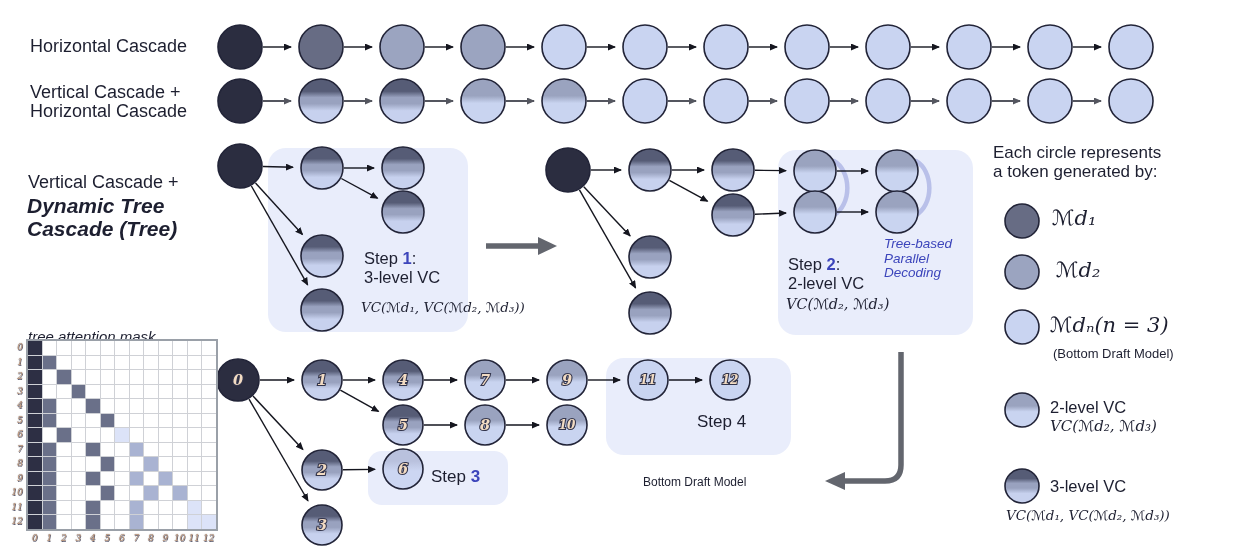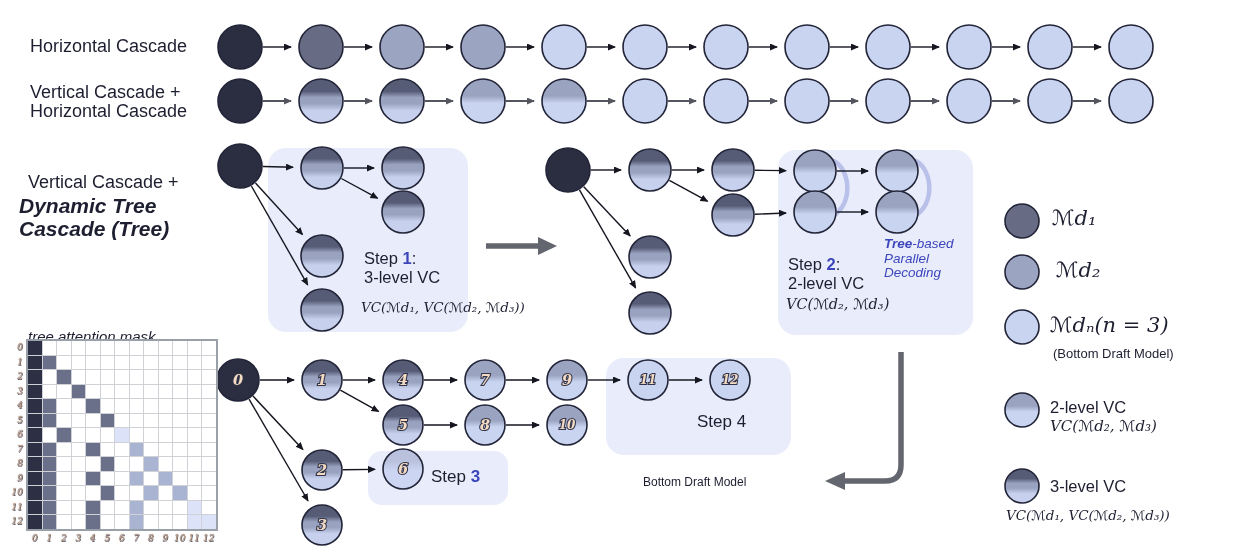--- a/index.html
+++ b/index.html
@@ -2,29 +2,29 @@
 <html><head>
 <meta charset="utf-8">
 <style>
   html,body{margin:0;padding:0;background:#ffffff;}
   #canvas{position:relative;width:1240px;height:554px;background:#ffffff;overflow:hidden;
           font-family:"Liberation Sans","DejaVu Sans",sans-serif;}
   svg{position:absolute;left:0;top:0;}
   .abs{position:absolute;white-space:nowrap;color:#1d1f30;}
   .rowlab{font-size:18px;line-height:19px;}
   .dytc1{left:28px;top:172px;font-size:18px;}
-  .dytc2{left:19px;top:194px;font-size:21px;font-weight:bold;font-style:italic;line-height:23px;}
+  .dytc2{left:27px;top:194px;font-size:21px;font-weight:bold;font-style:italic;line-height:23px;}
   .masktitle{left:28px;top:298px;font-size:15px;font-style:italic;line-height:17px;margin-top:30px;}
   .steplab{font-size:16.5px;line-height:19px;}
   .accent{color:#3c45bb;font-weight:bold;}
   .math{font-family:"DejaVu Serif","DejaVu Sans",serif;font-style:italic;}
   .s1math{left:361px;top:299px;font-size:13.5px;}
   .s2math{left:786px;top:296px;font-size:14.5px;}
   .treebased{left:884px;top:237px;font-size:13.5px;font-style:italic;color:#3c45bb;line-height:14.5px;}
-  .treebased b{font-weight:bold;}
+  .treebased b{font-weight:normal;}
   .step3{left:431px;top:467px;font-size:17px;}
   .step4{left:697px;top:412px;font-size:17px;}
   .bottomdraft{left:643px;top:475px;font-size:12px;}
   .legtitle{left:993px;top:143px;font-size:17px;line-height:19px;}
   .legmath-big{font-size:21px;}
   .legsub{left:1053px;top:346px;font-size:13px;}
   .legvc{font-size:16.5px;}
   .legvc2math{left:1050px;top:417px;font-size:15px;}
   .legvc3math{left:1006px;top:507px;font-size:13.5px;}
   #mask-wrap{position:absolute;left:0;top:339px;width:240px;height:215px;}
@@ -235,20 +235,24 @@
   <div class="abs treebased">
     <div><b>Tree</b><span>-based</span></div>
     <div>Parallel</div>
     <div>Decoding</div>
   </div>
 
   <div class="abs step3"><span>Step </span><span class="accent">3</span></div>
   <div class="abs step4">Step 4</div>
   <div class="abs bottomdraft">Bottom Draft Model</div>
 
+  <div class="abs legtitle">
+    <div>Each circle represents</div>
+    <div>a token generated by:</div>
+  </div>
   <div class="abs math legmath-big" style="left:1052px;top:206px;">ℳd₁</div>
   <div class="abs math legmath-big" style="left:1056px;top:258px;">ℳd₂</div>
   <div class="abs math legmath-big" style="left:1050px;top:313px;">ℳdₙ(n = 3)</div>
   <div class="abs legsub">(Bottom Draft Model)</div>
   <div class="abs legvc" style="left:1050px;top:398px;">2-level VC</div>
   <div class="abs math legvc2math">VC(ℳd₂, ℳd₃)</div>
   <div class="abs legvc" style="left:1050px;top:477px;">3-level VC</div>
   <div class="abs math legvc3math">VC(ℳd₁, VC(ℳd₂, ℳd₃))</div>
 
   <div id="mask-wrap">

